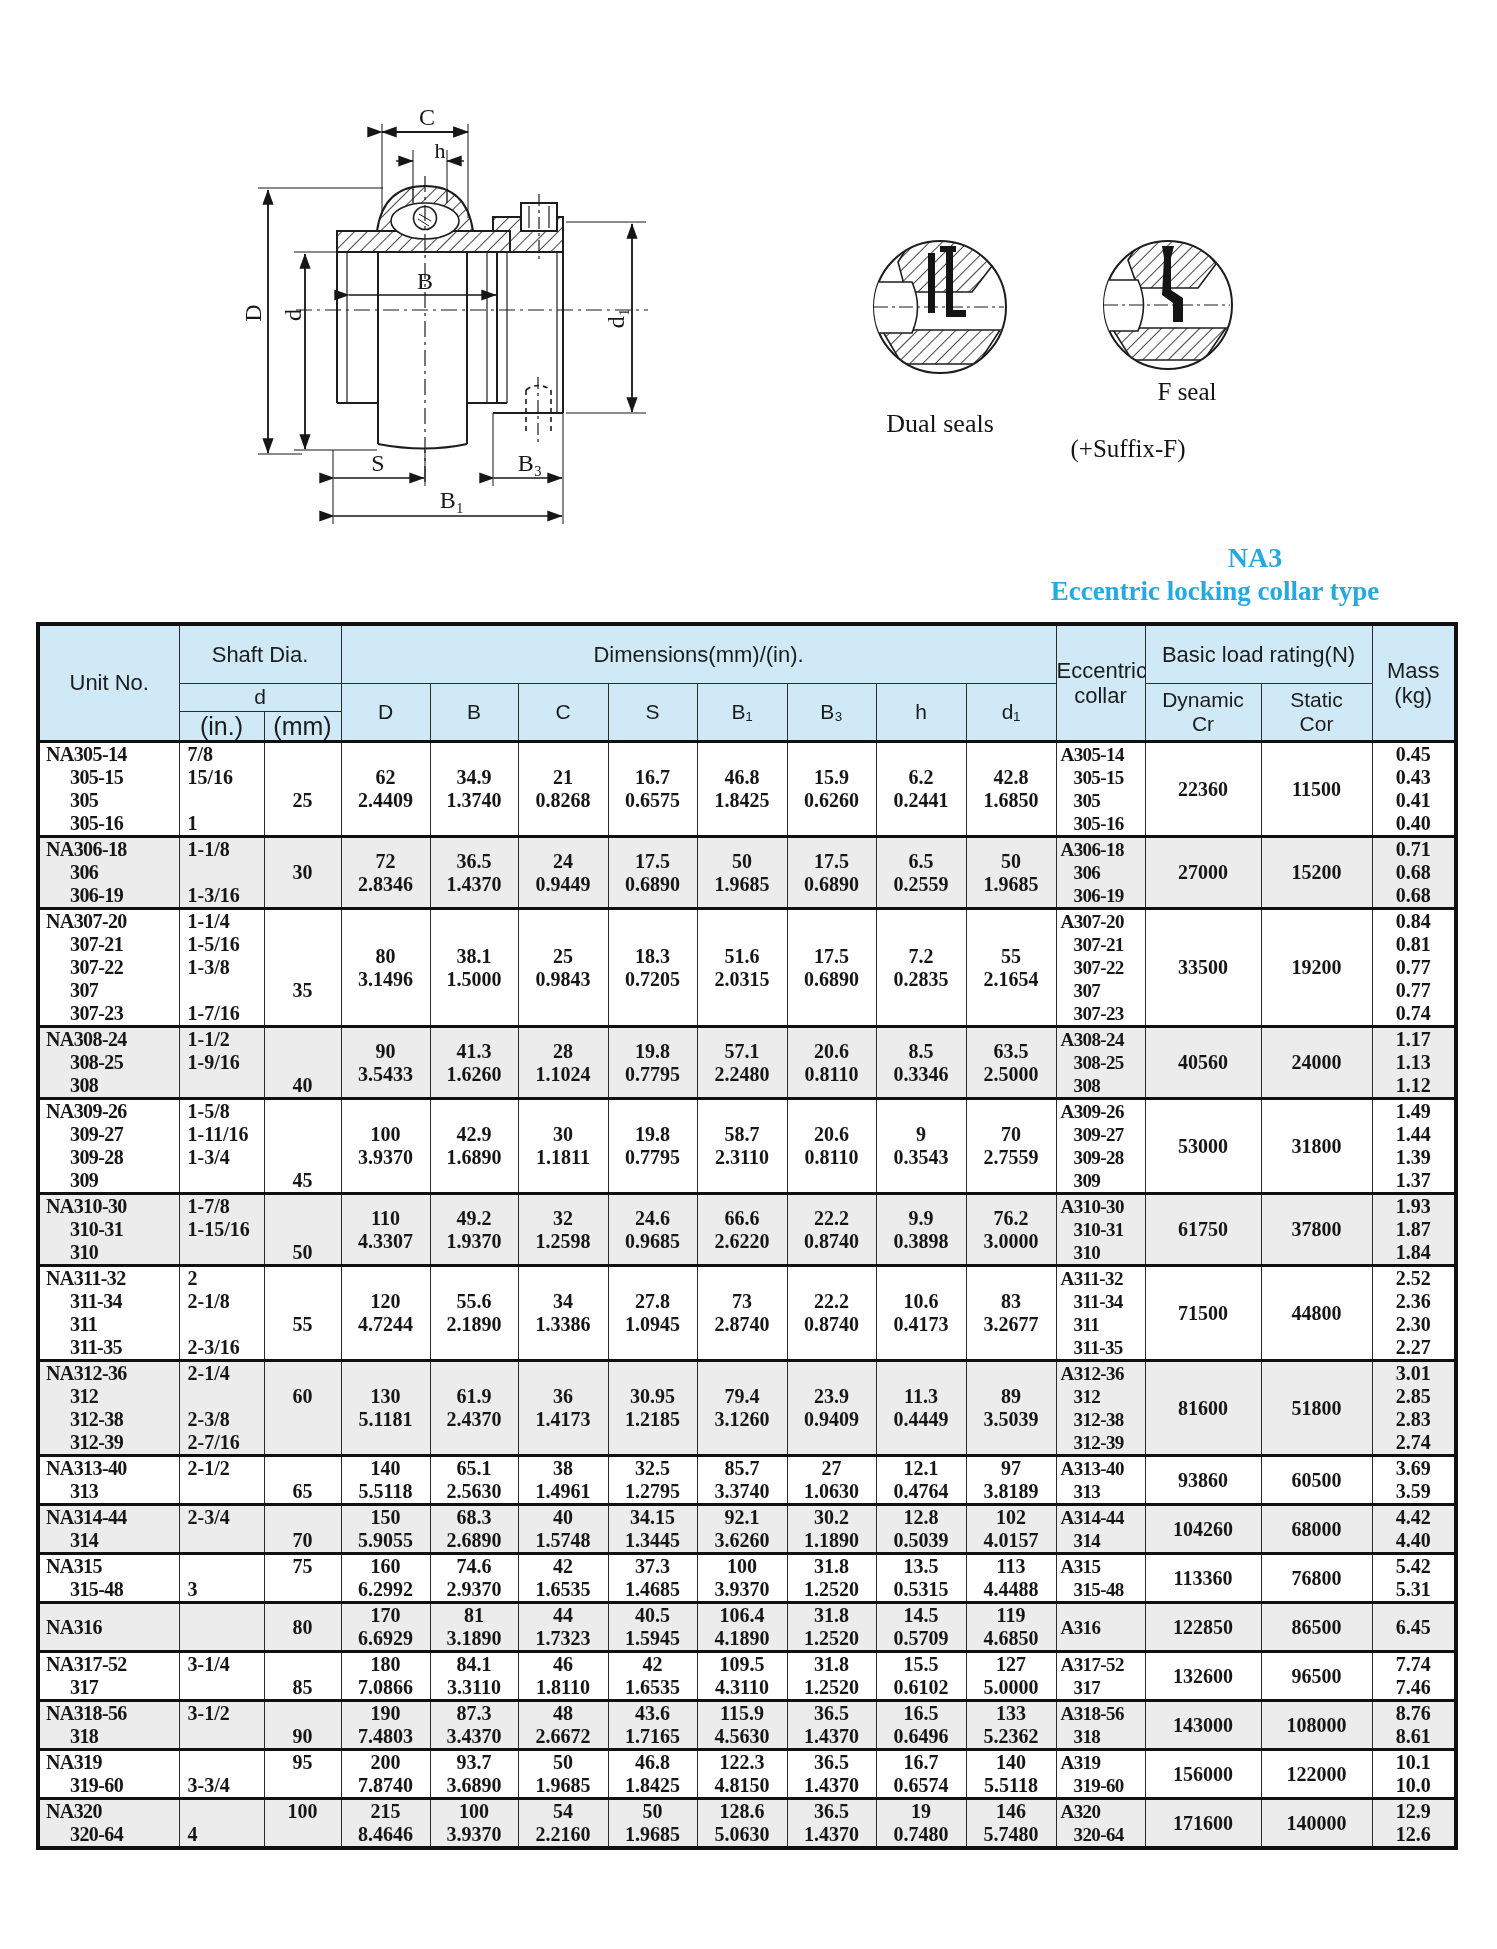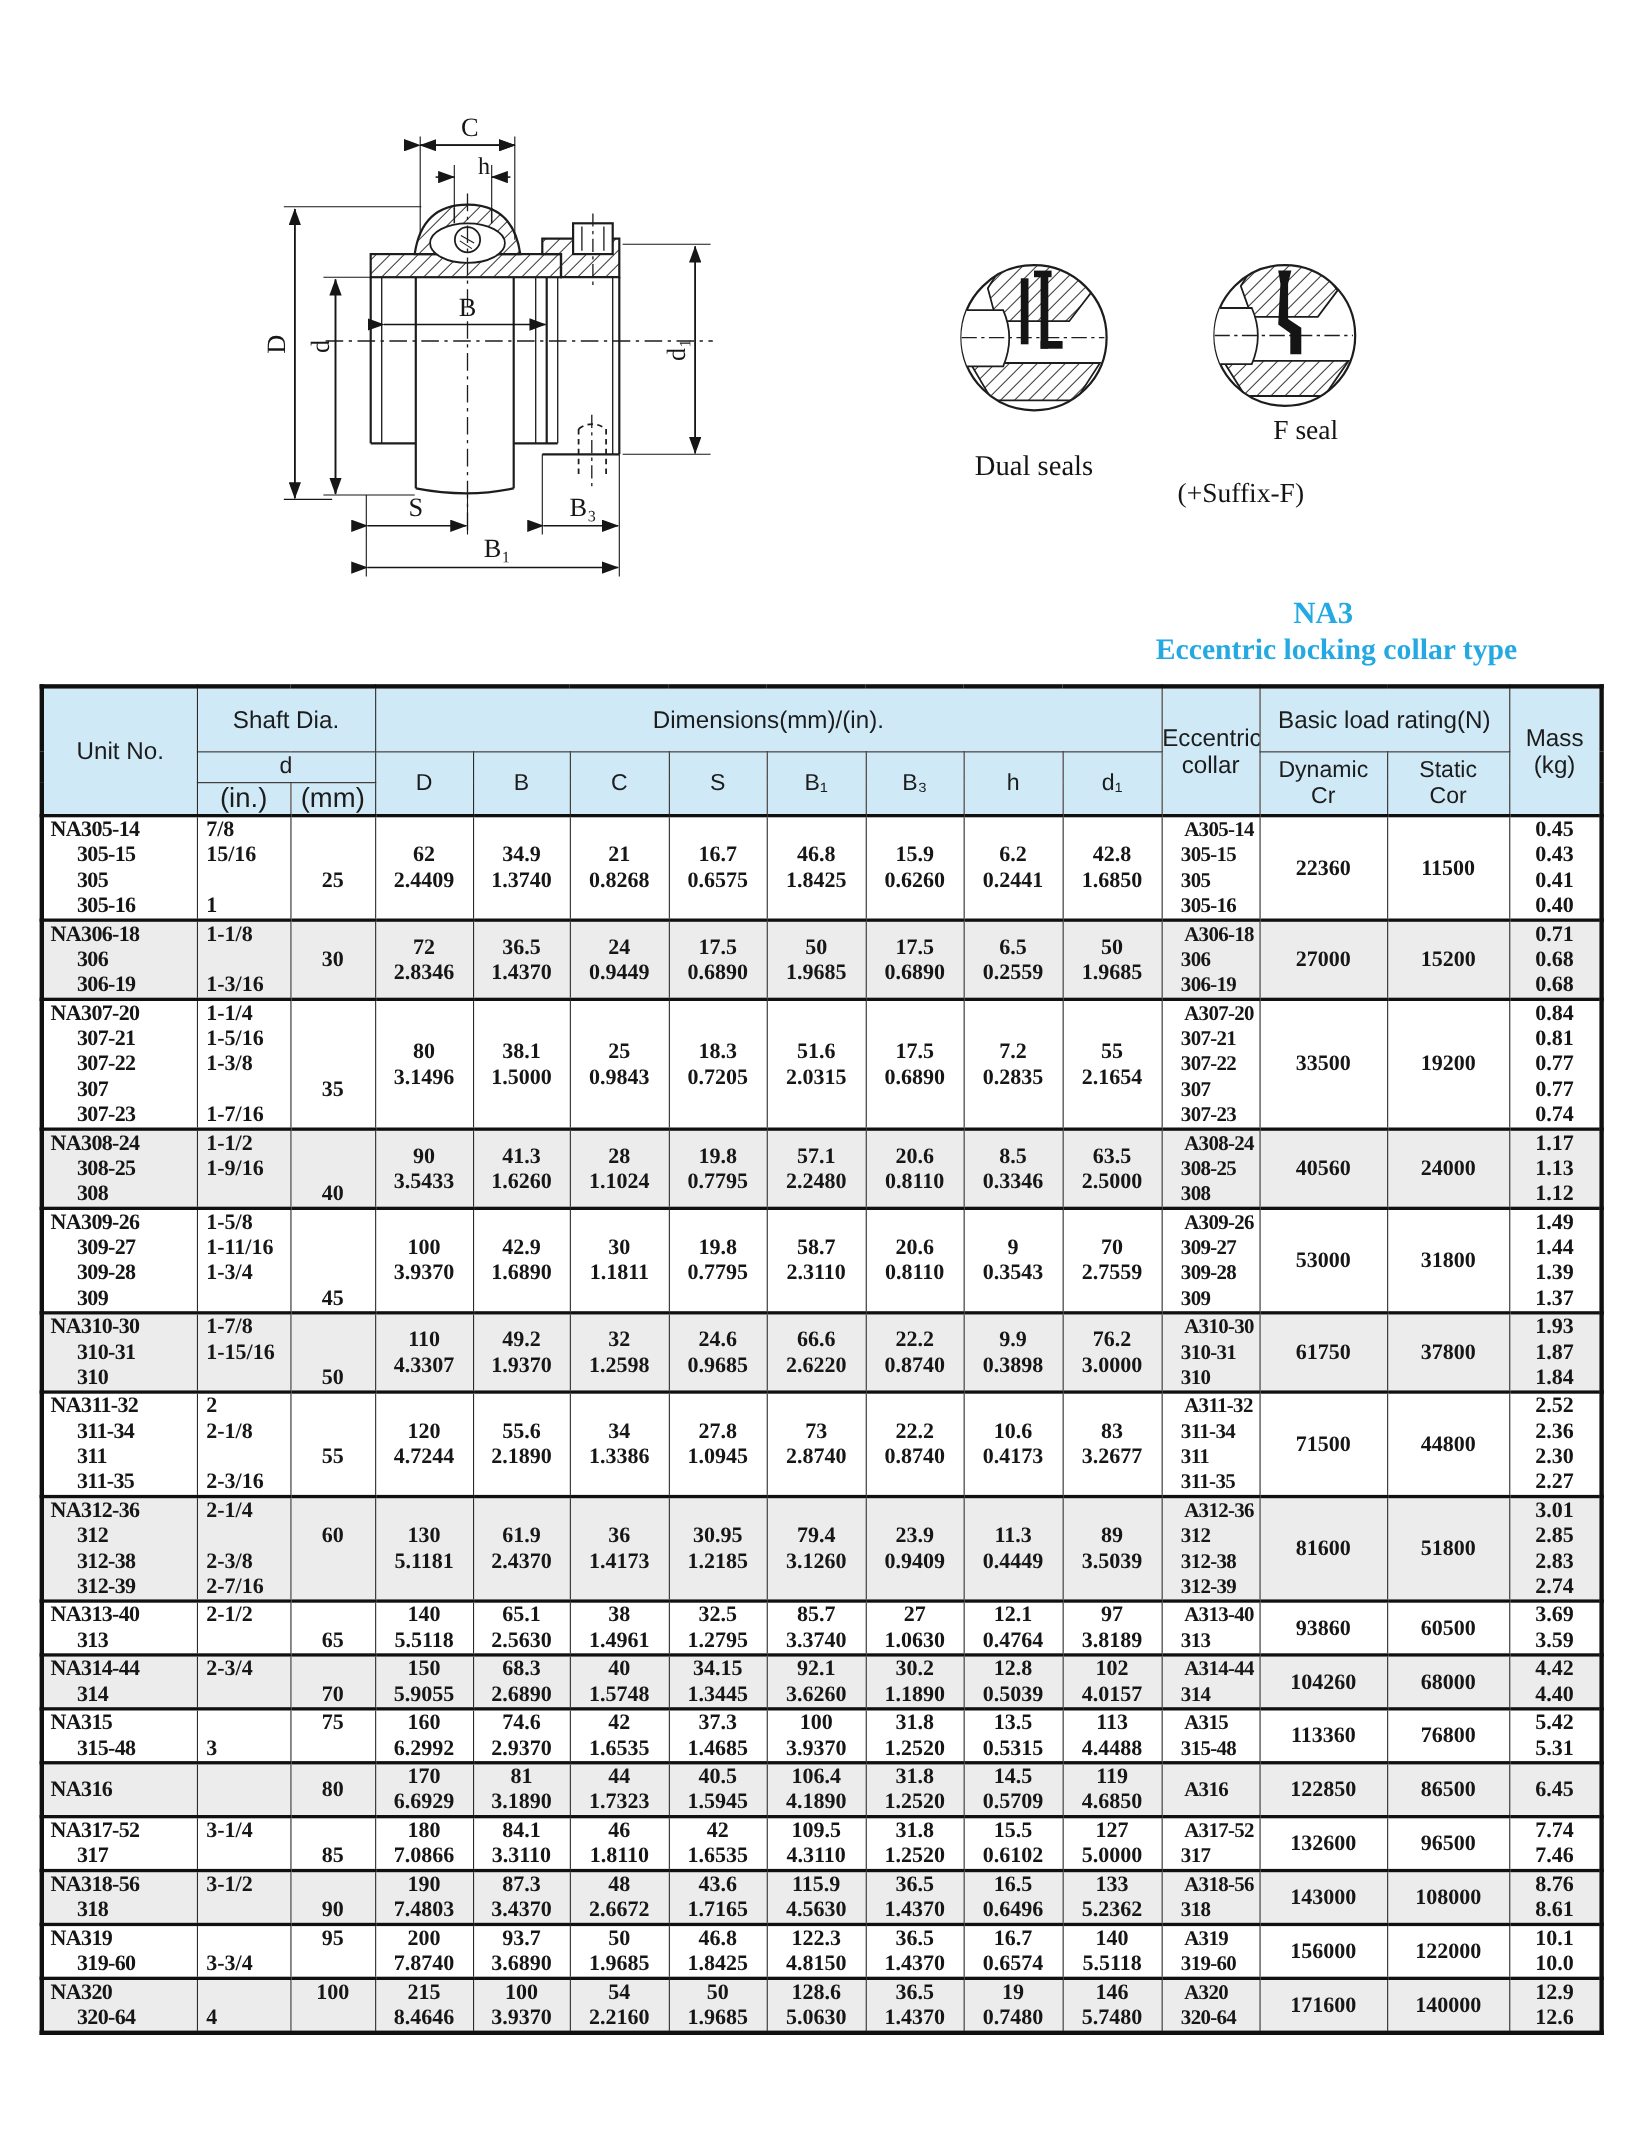--- a/index.html
+++ b/index.html
@@ -33,21 +33,21 @@
   #spec tbody tr.alt td{background:var(--alt-bg);}
   #spec tbody td{vertical-align:middle;font-family:"Liberation Serif","DejaVu Serif",serif;
         font-weight:bold;font-size:20px;color:#161616;}
   #spec tbody tr td{border-top:3px solid #101010;}
   .line{height:23px;line-height:23px;white-space:nowrap;}
   td.c-unit,td.c-collar{font-family:"Liberation Sans","DejaVu Sans",sans-serif;letter-spacing:-0.6px;}
   td.c-unit{text-align:left;}
   td.c-unit .line{padding-left:6px;font-size:20px;}
   td.c-unit .line.ind{padding-left:30px;}
   td.c-collar{text-align:left;}
-  td.c-collar .line{padding-left:20px;font-size:19px;}
+  td.c-collar .line{padding-left:4px;font-size:19px;}
   td.c-collar .line.ind{padding-left:17px;}
   td.c-in{text-align:left;}
   td.c-in .line{padding-left:8px;}
   td.c-mm,td.c-dim,td.c-load,td.c-mass{text-align:center;}
   td{padding-top:2px;padding-bottom:2px;}
 </style>
 </head>
 <body>
 
 <div id="page">
@@ -195,21 +195,21 @@
     <span class="lbl" style="left:378px;top:463px;">S</span>
     <span class="lbl" style="left:530px;top:463px;">B₃</span>
     <span class="lbl" style="left:452px;top:500px;">B₁</span>
 
     
     <span class="caption" style="left:940px;top:424px;">Dual seals</span>
     <span class="caption" style="left:1187px;top:392px;font-size:25px;font-family:Liberation Serif, serif;">F seal</span>
     <span class="caption" style="left:1128px;top:449px;font-size:25px;">(+Suffix-F)</span>
 
     
-    <span class="brand" id="brand1" style="left:1203px;top:558px;">NA3</span>
+    <span class="brand" id="brand1" style="left:1255px;top:558px;">NA3</span>
     <span class="brand" id="brand2" style="left:1215px;top:591px;">Eccentric locking collar type</span>
   </div>
 
   <table id="spec">
     <colgroup>
       <col style="width:141px">
         <col style="width:85px">
         <col style="width:77px">
       <col style="width:89px">
         <col style="width:88px">

